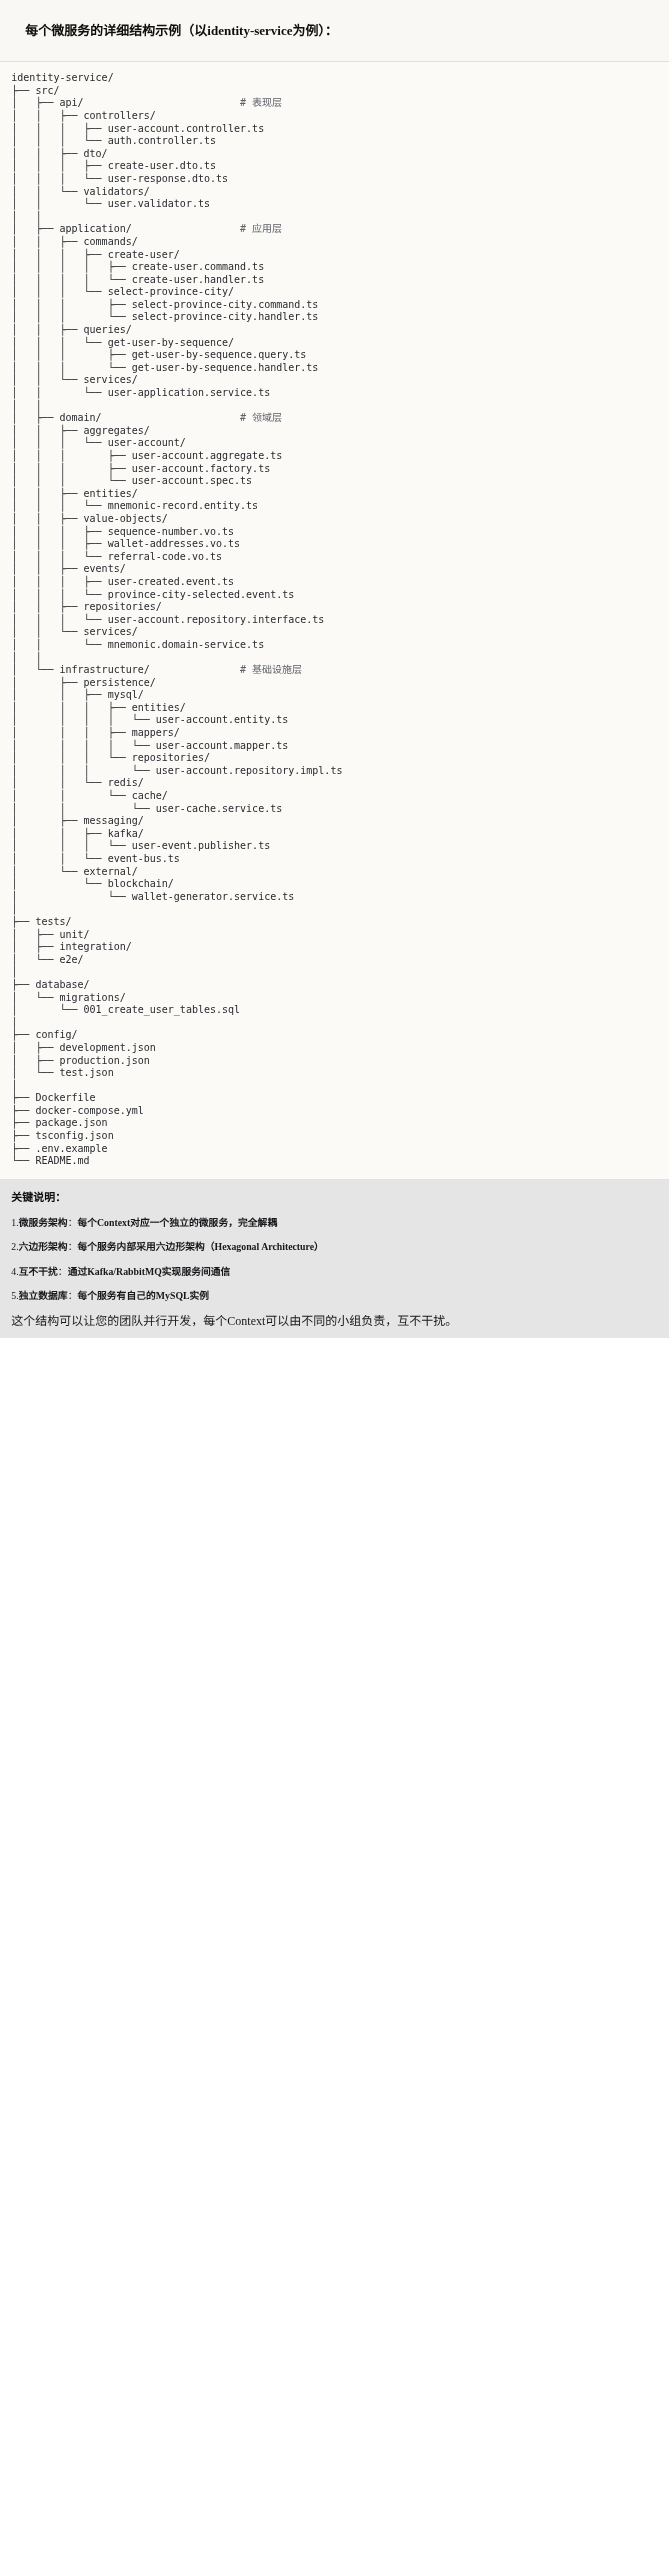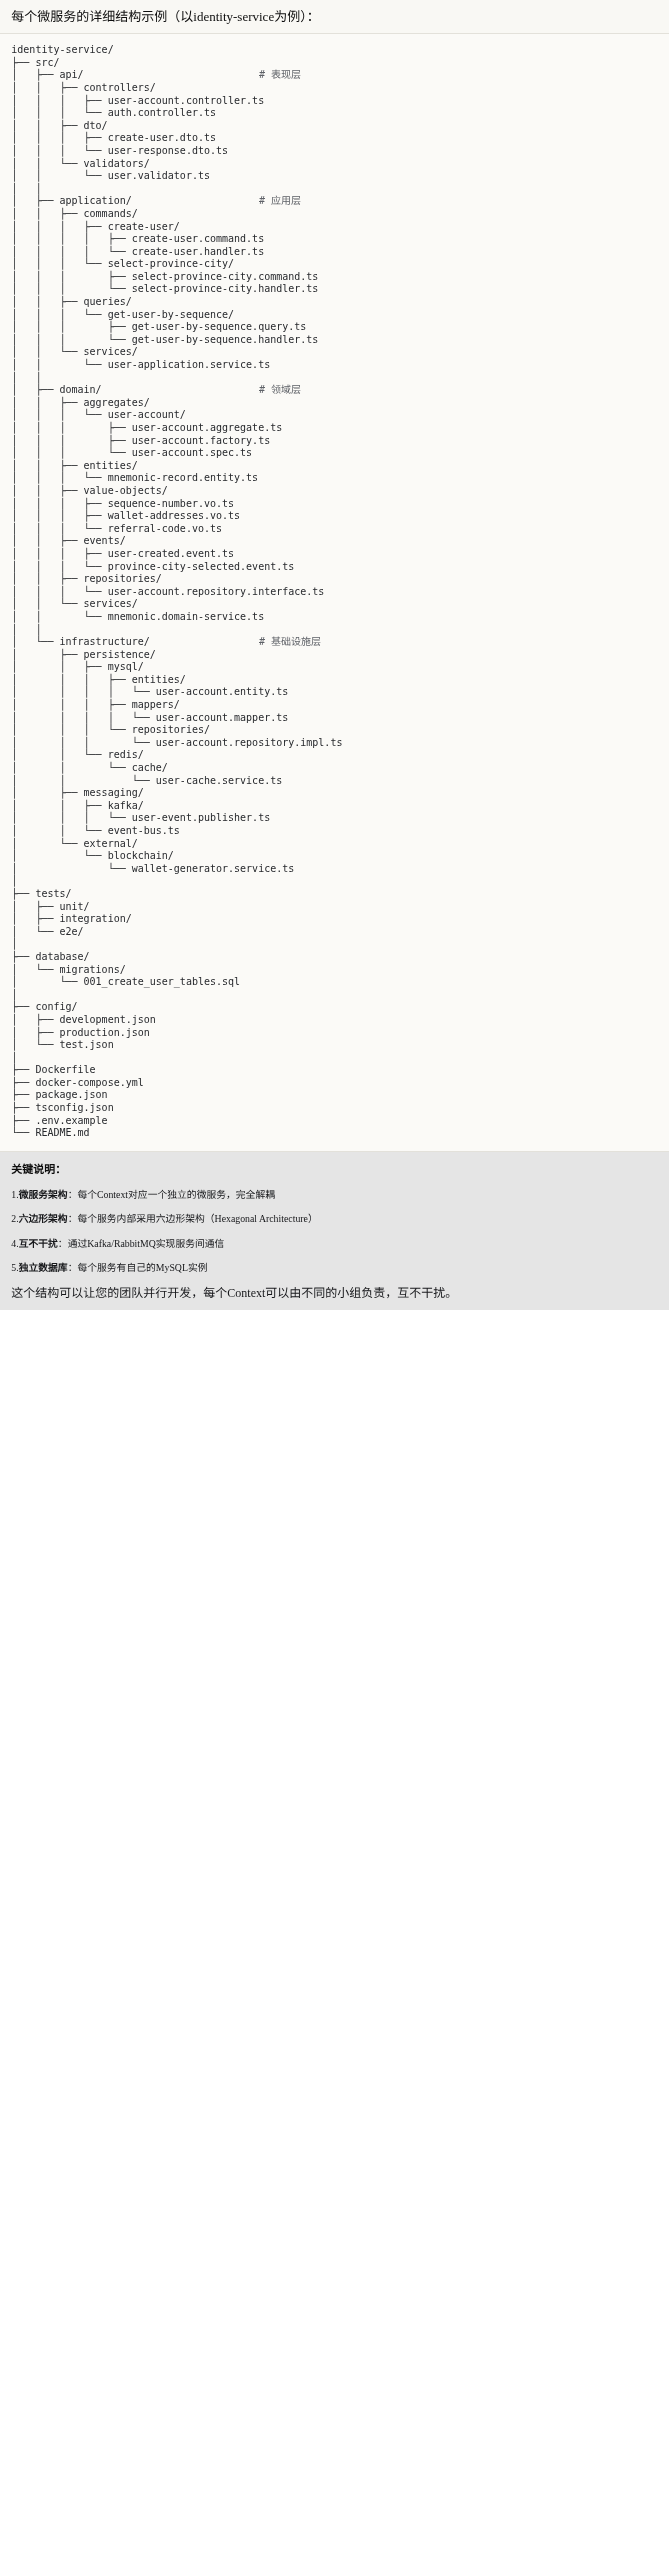--- a/index.html
+++ b/index.html
@@ -21,24 +21,24 @@
   }
 
   
   .doc-header {
     background: #f9f8f4;
     border-bottom: 0.6px solid #e3e1da;
     padding: 8.8px 11.3px 8.1px 11.3px;
     box-sizing: border-box;
   }
   .doc-header h1 {
-    margin: 0;
+    margin: 14px;
     font-size: 13px;
     line-height: 16.3px;
-    font-weight: normal;
+    font-weight: bold;
     font-family: "Liberation Serif", "DejaVu Serif", serif;
     color: #0e0e0e;
     letter-spacing: 0px;
   }
 
   
   .code-block {
     background: #fbfaf7;
     padding: 10px 11.3px 11.3px 11.3px;
     box-sizing: border-box;
@@ -49,21 +49,20 @@
     font-family: "DejaVu Sans Mono", "Liberation Mono", monospace;
     font-size: 10px;
     line-height: 12.6px;
     color: #27292d;
     white-space: pre;
     tab-size: 4;
     letter-spacing: 0px;
   }
   pre.tree .cmt {
     color: #5e6167;
-    margin-left: 19px;
   }
 
   
   .notes {
     background: #e5e5e5;
     border-top: 0.6px solid #e3e1da;
     padding: 11.3px 11.3px 10px 11.3px;
     box-sizing: border-box;
   }
   .notes h2 {
@@ -87,21 +86,21 @@
     color: #16171a;
     font-family: "Liberation Serif", "DejaVu Serif", serif;
   }
   ol.note-list li .num {
     font-weight: normal;
   }
   ol.note-list li .term {
     font-weight: bold;
   }
   ol.note-list li .desc {
-    font-weight: normal;
+    font-weight: bold;
   }
   .closing {
     margin: 2.5px 0 0 0;
     font-size: 12px;
     line-height: 13px;
     color: #16171a;
     font-family: "Liberation Serif", "DejaVu Serif", serif;
   }
 </style>
 </head>

